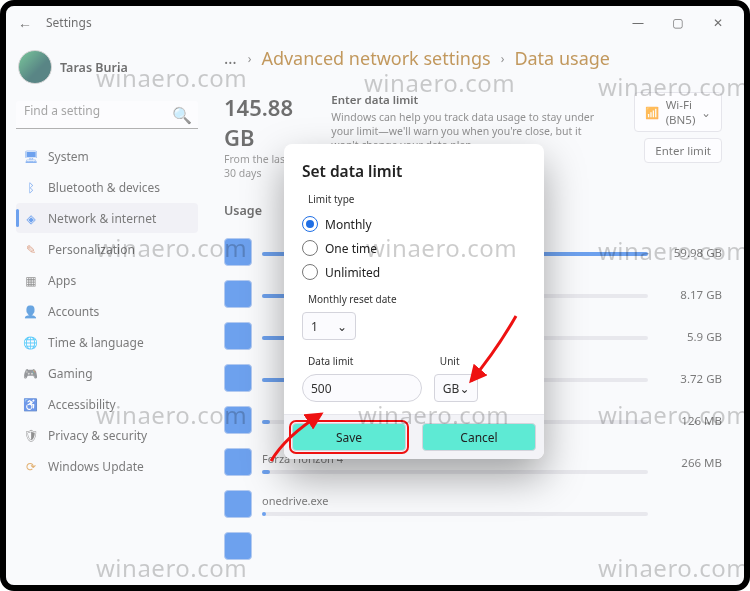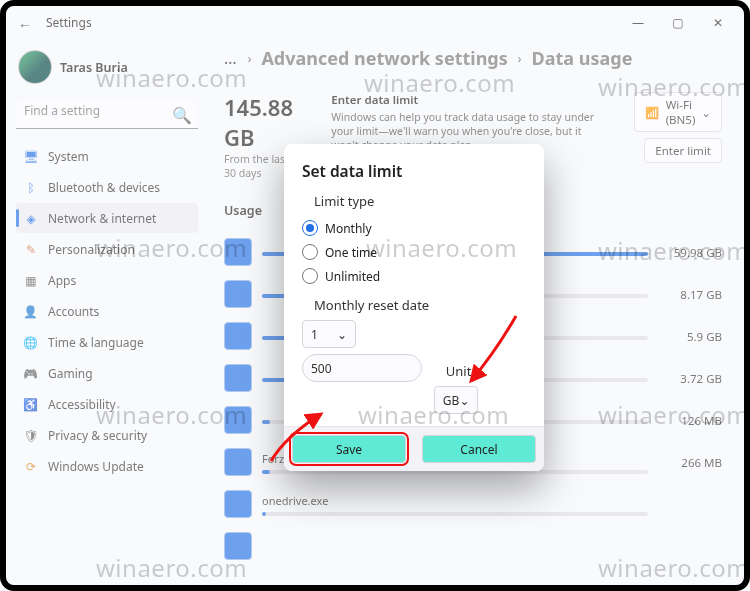--- a/index.html
+++ b/index.html
@@ -18,21 +18,21 @@
   .search { position: relative; margin-bottom: 8px; }
   .search input { width: 100%; height: 28px; border: none; border-bottom: 1.5px solid #888; background: #fbfbfe; font-size: 12px; padding: 0 26px 8px 8px; color: #555; border-radius: 3px 3px 0 0; }
   .search .icon { position: absolute; right: 6px; top: 6px; color: #555; }
   .nav { display: flex; flex-direction: column; gap: 1px; }
   .nav-item { display: flex; align-items: center; gap: 10px; height: 30px; padding: 0 8px; font-size: 12px; color: #333; border-radius: 4px; position: relative; }
   .nav-item.active { background: #eaeaf2; }
   .nav-item.active::before { content: ""; position: absolute; left: 0; top: 6px; bottom: 6px; width: 3px; background: #1f6fe5; border-radius: 2px; }
   .nav-icon { width: 14px; height: 14px; display: inline-flex; align-items: center; justify-content: center; }
   .main { flex: 1; padding: 6px 22px 0 18px; position: relative; }
   .breadcrumb { display: flex; align-items: center; gap: 10px; font-size: 12px; color: #555; height: 28px; }
-  .breadcrumb .heavy { font-size: 18px; font-weight: 700; color: #737373; }
+  .breadcrumb .heavy { font-size: 18px; font-weight: 400; color: #a16207; }
   .summary { display: flex; align-items: flex-start; margin-top: 20px; gap: 33px; }
   .total { font-size: 22px; font-weight: 600; color: #222; }
   .sub { font-size: 10.5px; color: #666; }
   .enter-hint { font-size: 10.5px; color: #555; max-width: 270px; line-height: 1.35; }
   .enter-hint b { font-weight: 600; color: #222; font-size: 11.5px; display: block; margin-bottom: 2px; }
   .right-col { margin-left: auto; display: flex; flex-direction: column; gap: 6px; align-items: flex-end; }
   .wifi-sel, .enter-btn { border: 1px solid #d8d8e0; background: #fcfcff; border-radius: 4px; font-size: 11.5px; padding: 4px 10px; color: #333; display: flex; align-items: center; gap: 6px; }
   .apps { margin-top: 22px; display: flex; flex-direction: column; gap: 8px; }
   .apps-header { font-size: 12.5px; font-weight: 600; color: #222; margin-bottom: 4px; }
   .app-row { display: flex; align-items: center; gap: 10px; height: 42px; }
@@ -40,21 +40,21 @@
   .app-mid { flex: 1; display: flex; flex-direction: column; gap: 4px; }
   .app-name { font-size: 11px; color: #333; }
   .app-bar { height: 4px; background: #dcdce4; border-radius: 2px; position: relative; }
   .app-bar > span { display: block; height: 100%; background: #1f6fe5; border-radius: 2px; }
   .app-val { width: 64px; text-align: right; font-size: 11.5px; color: #333; }
   .dots { font-size: 16px; color: #333; letter-spacing: 1px; }
   
   .dialog { position: absolute; left: 278px; top: 138px; width: 260px; background: #fff; border-radius: 8px; box-shadow: 0 18px 40px rgba(0,0,0,0.35); z-index: 10; overflow: hidden; }
   .dlg-body { padding: 16px 18px 12px; }
   .dlg-title { font-size: 15.5px; font-weight: 600; margin-bottom: 10px; color: #222; }
-  .lbl { font-size: 13px; color: #333; margin: 8px 12px 6px; }
+  .lbl { font-size: 10px; color: #333; margin: 8px 6px 6px; }
   .radio-row { display: flex; align-items: center; gap: 7px; font-size: 12px; color: #222; height: 24px; }
   .radio { width: 16px; height: 16px; border-radius: 50%; border: 1.5px solid #777; display: inline-flex; align-items: center; justify-content: center; }
   .radio.sel { border-color: #1f6fe5; }
   .radio.sel::after { content: ""; width: 8px; height: 8px; border-radius: 50%; background: #1f6fe5; }
   .select { border: 1px solid #d4d4dc; background: #fbfbfe; border-radius: 4px; height: 28px; padding: 0 8px; font-size: 12px; display: inline-flex; align-items: center; justify-content: space-between; color: #333; }
   .row2 { display: flex; gap: 12px; }
   .tf { border: 1px solid #d4d4dc; background: #fbfbfe; border-radius: 14px; height: 28px; padding: 0 8px; font-size: 12px; color: #333; width: 100%; }
   .dlg-footer { display: flex; background: #f3f3f7; border-top: 1px solid #e6e6ec; }
   .dlg-btn { flex: 1; margin: 8px; height: 28px; background: #5eead4; border: 1px solid #d4d4dc; border-radius: 4px; font-size: 12px; display: flex; align-items: center; justify-content: center; color: #222; }
   .hi { outline: 2.5px solid #e11; outline-offset: 1px; }
@@ -264,20 +264,21 @@
           <span class="radio"></span>
           <span>Unlimited</span>
         </div>
       <div class="lbl">Monthly reset date</div>
       <div class="select" style="width:54px">
         <span>1</span>
         <span>⌄</span>
       </div>
       <div class="row2" style="margin-top:6px">
         <div style="flex:1.3">
+          <div class="lbl">Data limit</div>
           <input class="tf" value="500" style="">
         </div>
         <div style="flex:1">
           <div class="lbl">Unit</div>
           <div class="select">
             <span>GB</span>
             <span>⌄</span>
           </div>
         </div>
       </div>

